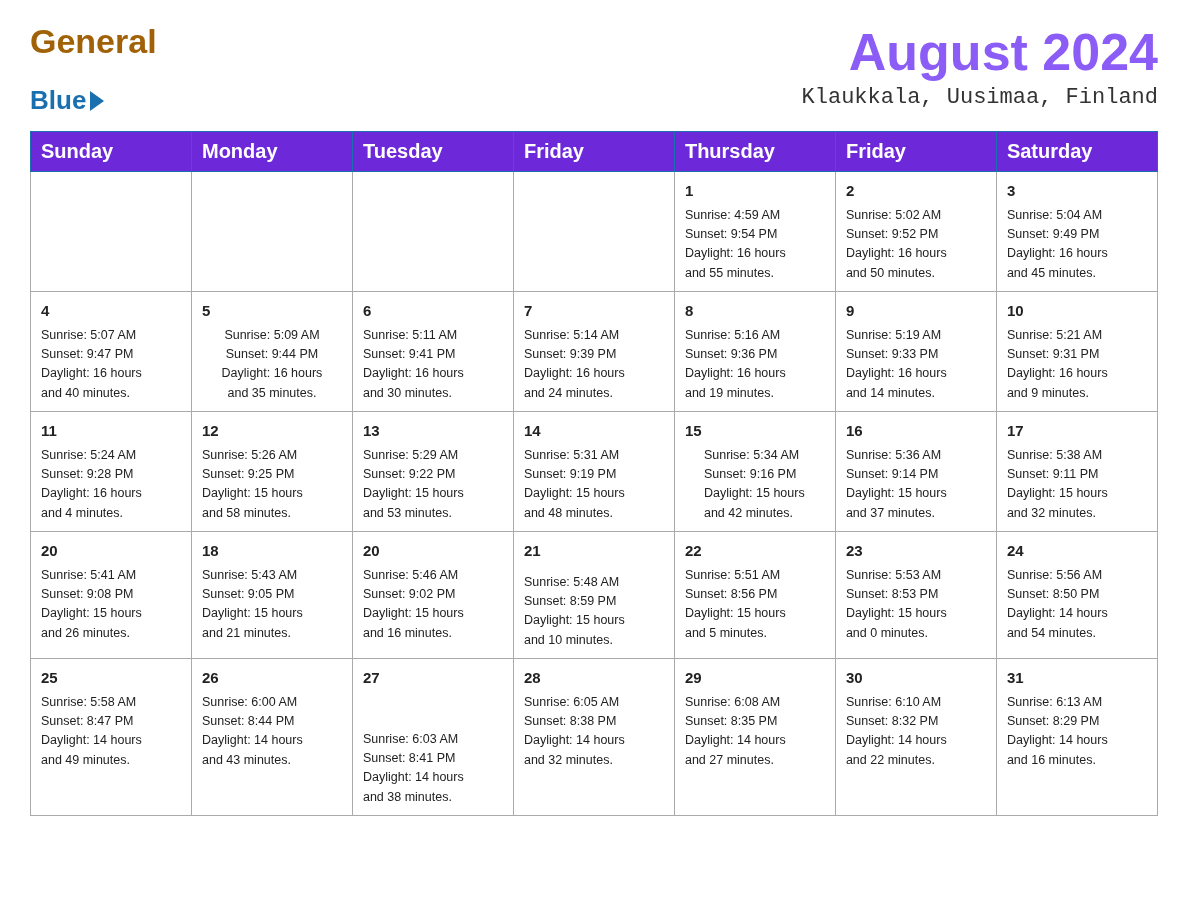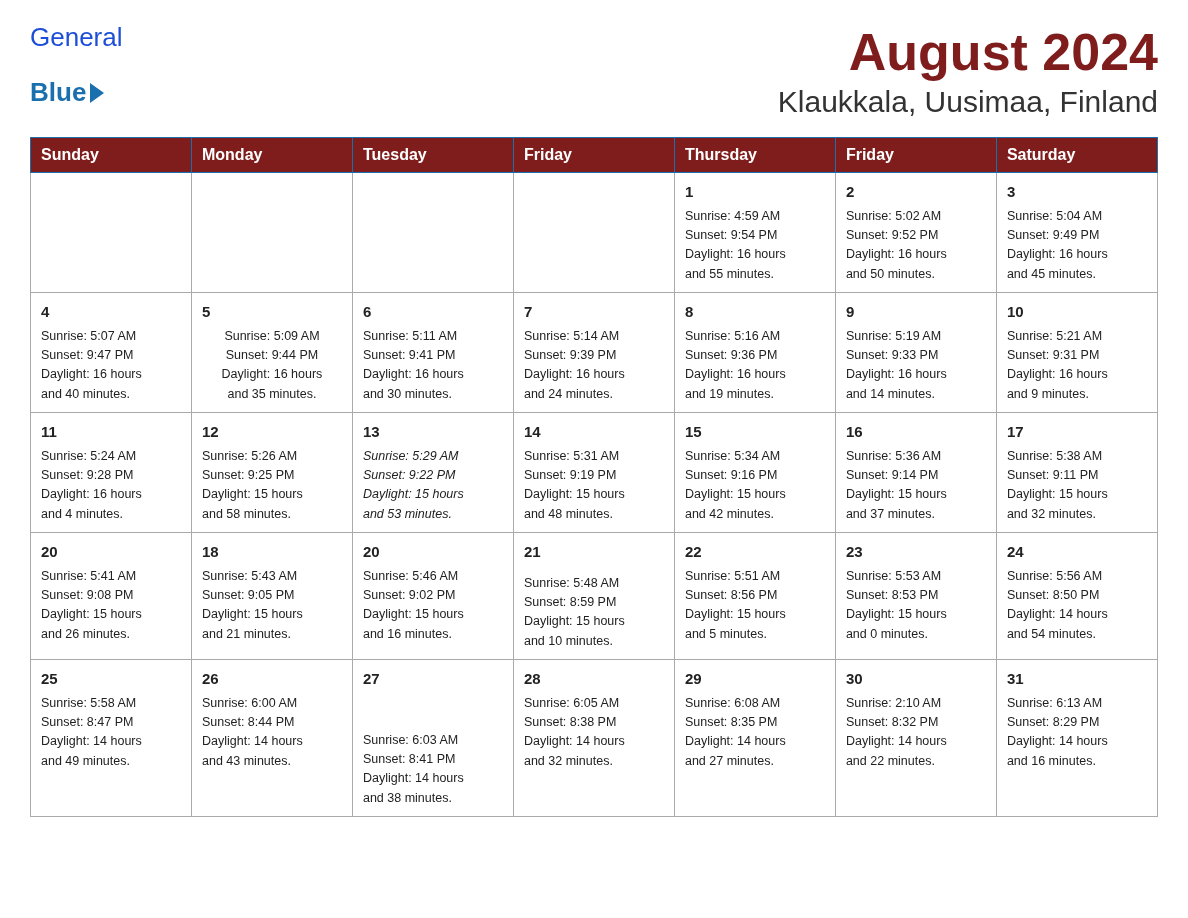--- a/index.html
+++ b/index.html
@@ -15,23 +15,23 @@
       justify-content: space-between;
       align-items: flex-start;
       margin-bottom: 18px;
     }
     .logo {
       display: flex;
       flex-direction: column;
       align-items: flex-start;
     }
     .logo-general {
-      font-size: 26px;
-      font-weight: normal;
-      color: #1d4ed8;
+      font-size: 34px;
+      font-weight: bold;
+      color: #a16207;
       line-height: 1;
     }
     .logo-blue-row {
       display: flex;
       align-items: center;
       margin-top: 29px;
     }
     .logo-blue {
       font-size: 26px;
       font-weight: bold;
@@ -46,37 +46,38 @@
       border-bottom: 10px solid transparent;
       margin-left: 4px;
       margin-top: 2px;
     }
     .title-area {
       text-align: right;
     }
     .month-title {
       font-size: 52px;
       font-weight: bold;
-      color: #7f1d1d;
+      color: #8b5cf6;
       line-height: 1.1;
     }
     .location-title {
-      font-size: 30px;
+      font-size: 22px;
       color: #333;
       margin-top: 4px;
+      font-family: Liberation Mono, monospace;
     }
     .calendar-table {
       width: 100%;
       border-collapse: collapse;
       border: 1px solid #aaa;
     }
     .calendar-table th {
-      background: #7f1d1d;
+      background: #6d28d9;
       color: #fff;
-      font-size: 16px;
+      font-size: 20px;
       font-weight: bold;
       padding: 8px 10px;
       text-align: left;
       border: 1px solid #1a6faf;
     }
     .calendar-table td {
       vertical-align: top;
       padding: 8px 10px;
       border: 1px solid #aaa;
       font-size: 13px;
@@ -219,35 +220,35 @@
         </td>
         <td>
           <div class="day-number">12</div>
           <div class="day-info" style="white-space: pre-line;">Sunrise: 5:26 AM
 Sunset: 9:25 PM
 Daylight: 15 hours
 and 58 minutes.</div>
         </td>
         <td>
           <div class="day-number">13</div>
-          <div class="day-info" style="white-space: pre-line; font-style: italic;">Sunrise: 5:29 AM
+          <div class="day-info" style="white-space: pre-line;">Sunrise: 5:29 AM
 Sunset: 9:22 PM
 Daylight: 15 hours
 and 53 minutes.</div>
         </td>
         <td>
           <div class="day-number">14</div>
           <div class="day-info" style="white-space: pre-line;">Sunrise: 5:31 AM
 Sunset: 9:19 PM
 Daylight: 15 hours
 and 48 minutes.</div>
         </td>
         <td>
           <div class="day-number">15</div>
-          <div class="day-info" style="white-space: pre-line;">Sunrise: 5:34 AM
+          <div class="day-info" style="white-space: pre-line; margin-left: 19px;">Sunrise: 5:34 AM
 Sunset: 9:16 PM
 Daylight: 15 hours
 and 42 minutes.</div>
         </td>
         <td>
           <div class="day-number">16</div>
           <div class="day-info" style="white-space: pre-line;">Sunrise: 5:36 AM
 Sunset: 9:14 PM
 Daylight: 15 hours
 and 37 minutes.</div>
@@ -342,21 +343,21 @@
         </td>
         <td>
           <div class="day-number">29</div>
           <div class="day-info" style="white-space: pre-line;">Sunrise: 6:08 AM
 Sunset: 8:35 PM
 Daylight: 14 hours
 and 27 minutes.</div>
         </td>
         <td>
           <div class="day-number">30</div>
-          <div class="day-info" style="white-space: pre-line;">Sunrise: 2:10 AM
+          <div class="day-info" style="white-space: pre-line;">Sunrise: 6:10 AM
 Sunset: 8:32 PM
 Daylight: 14 hours
 and 22 minutes.</div>
         </td>
         <td>
           <div class="day-number">31</div>
           <div class="day-info" style="white-space: pre-line;">Sunrise: 6:13 AM
 Sunset: 8:29 PM
 Daylight: 14 hours
 and 16 minutes.</div>

